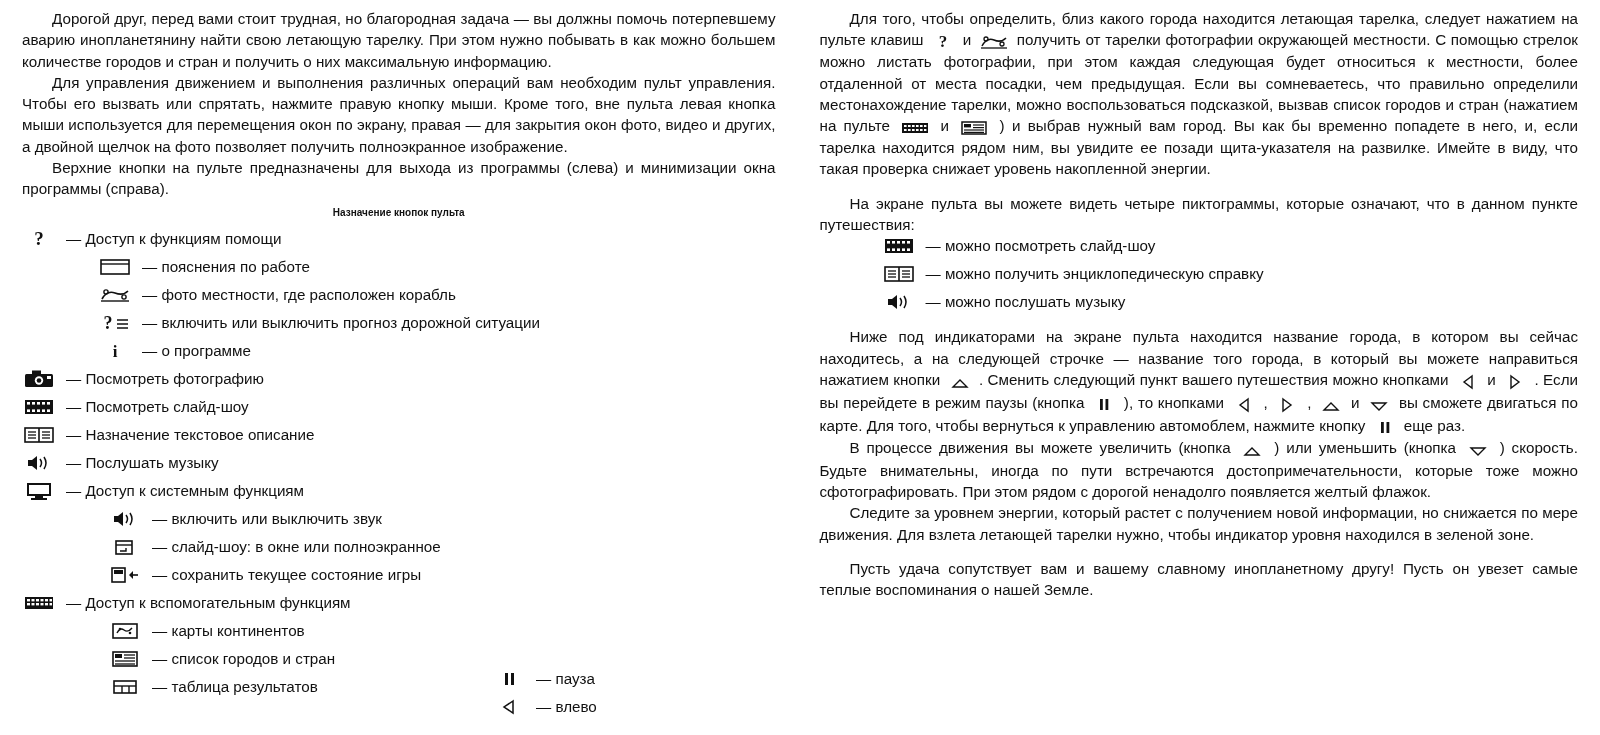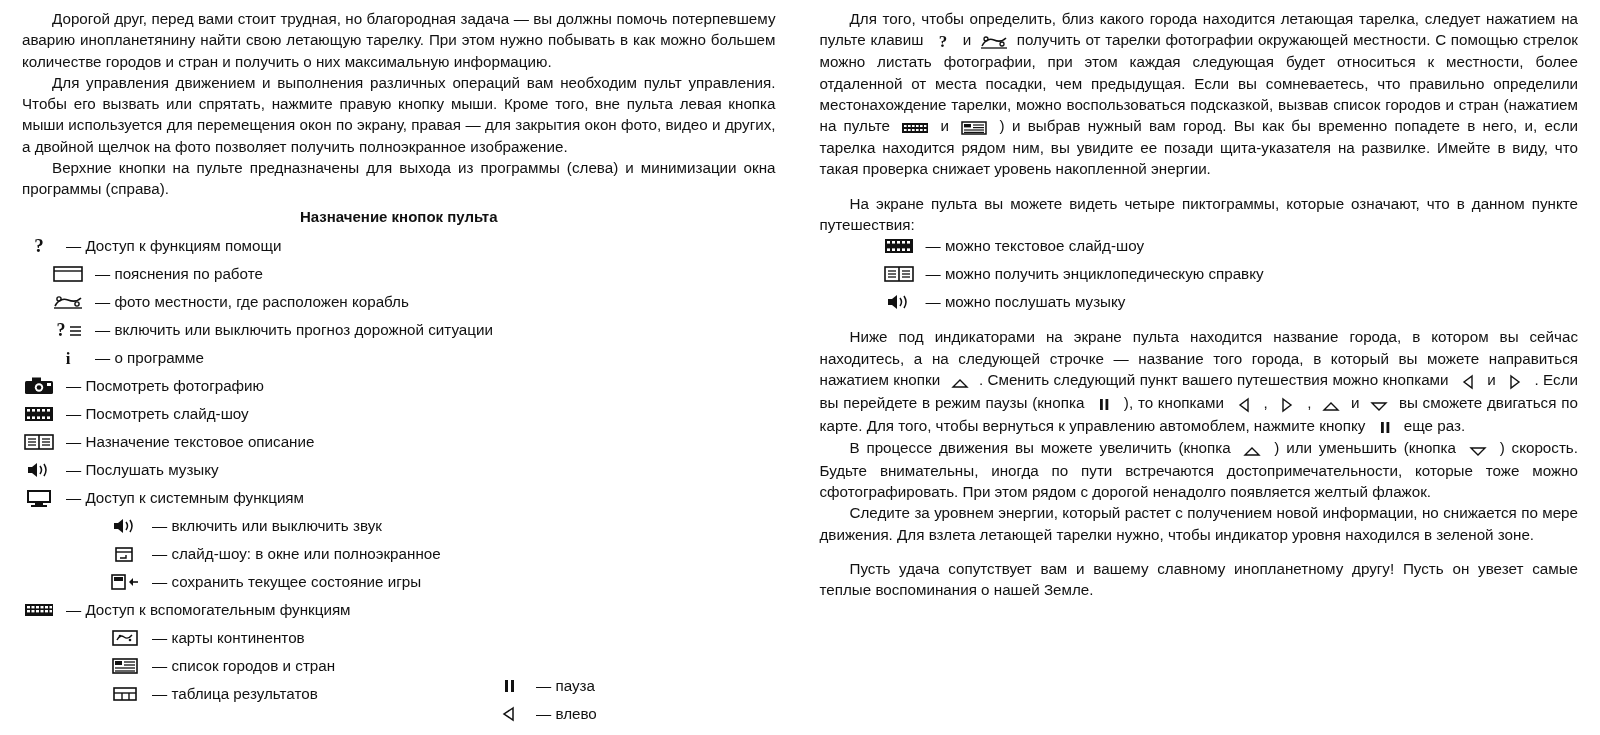--- a/index.html
+++ b/index.html
@@ -34,38 +34,38 @@
 
   p {
     margin: 0 0 0 0;
     text-indent: 30px;
   }
   p.gap { margin-top: 13px; }
 
   .section-title {
     text-align: center;
     font-weight: bold;
-    font-size: 15px;
+    font-size: 10px;
     margin: 6px 0 8px 0;
   }
 
   
   .legend {
     margin: 0;
     padding: 0;
     list-style: none;
   }
   .legend li {
     display: flex;
     align-items: center;
     margin: 0 0 6px 0;
     font-size: 15.2px;
     line-height: 1.18;
   }
-  .legend.lvl1 { margin-left: 29px; }
+  .legend.lvl1 { margin-left: 76px; }
   .legend.lvl2 { margin-left: 86px; }
   .legend.right1 { margin-left: 62px; }
 
   .ic {
     display: inline-flex;
     align-items: center;
     justify-content: center;
     flex: 0 0 auto;
     width: 34px;
     height: 22px;
@@ -426,21 +426,21 @@
                 <rect x="18" y="5" width="3" height="2.6"></rect>
               <rect x="23" y="5" width="3" height="2.6"></rect>
               <rect x="3" y="12.4" width="3" height="2.6"></rect>
                 <rect x="8" y="12.4" width="3" height="2.6"></rect>
               <rect x="13" y="12.4" width="3" height="2.6"></rect>
                 <rect x="18" y="12.4" width="3" height="2.6"></rect>
               <rect x="23" y="12.4" width="3" height="2.6"></rect>
             </g>
           </svg>
         </span>
-        <span class="txt">— можно текстовое слайд-шоу</span>
+        <span class="txt">— можно посмотреть слайд-шоу</span>
       </li>
       <li>
         <span class="ic">
           <svg width="30" height="20" viewBox="0 0 30 20">
             <rect x="1" y="3" width="28" height="14" fill="none" stroke="#111" stroke-width="1.6"></rect>
             <line x1="15" y1="3" x2="15" y2="17" stroke="#111" stroke-width="1.6"></line>
             <g stroke="#111" stroke-width="1.3">
               <line x1="4" y1="7" x2="12" y2="7"></line>
                 <line x1="4" y1="10" x2="12" y2="10"></line>
                 <line x1="4" y1="13" x2="12" y2="13"></line>

